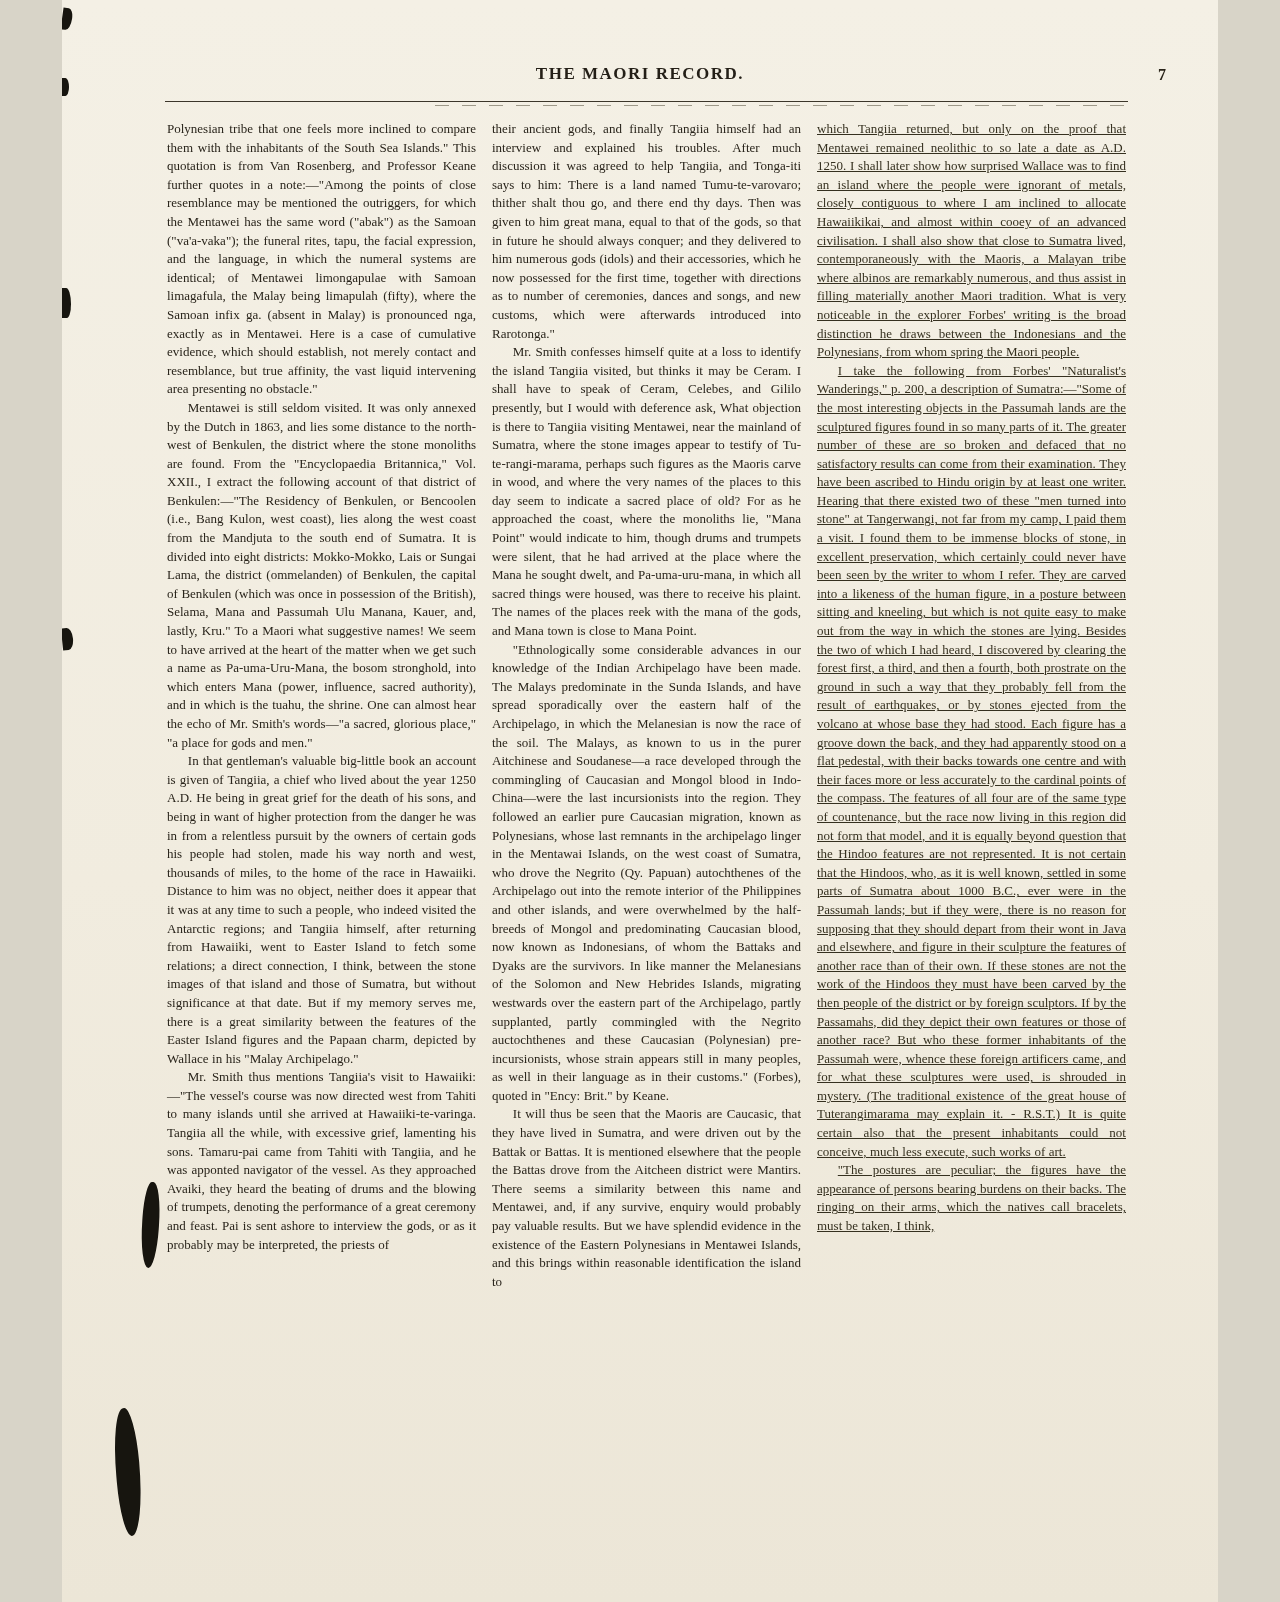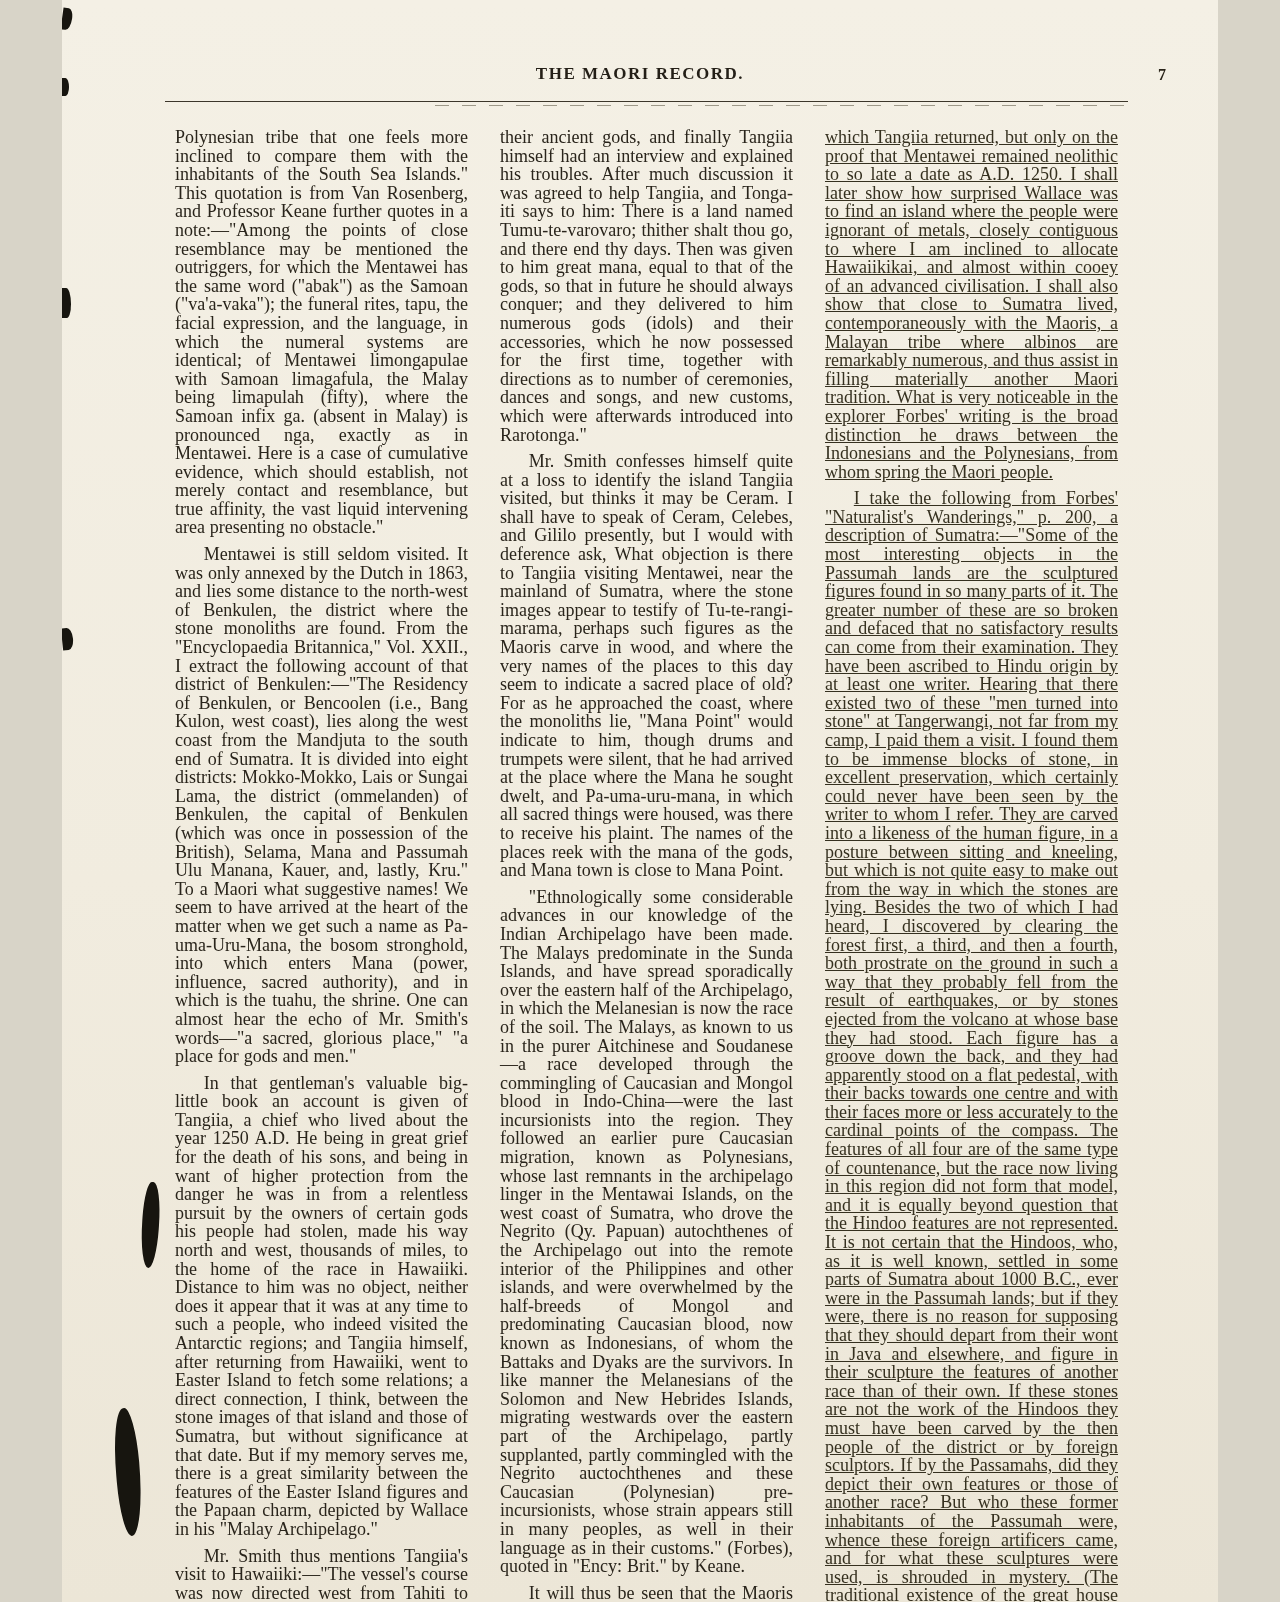--- a/index.html
+++ b/index.html
@@ -31,22 +31,22 @@
     content:""; position:absolute; left:28%; right:0; top:3px; height:1px;
     background:repeating-linear-gradient(90deg,#5a5340 0 14px, transparent 14px 27px);
     opacity:.55;
   }
   .columns {
     display:flex; gap:16px;
     padding:12px 92px 0 105px;
   }
   .col { flex:1 1 0; min-width:0; }
   .para {
-    margin:8px;
-    font-size:18px; line-height:18.6px;
+    margin:0;
+    font-size:13px; line-height:18.6px;
     text-align:justify;
     word-spacing:0.02em;
   }
   .indent { text-indent:1.6em; }
   .col3 .para { color:#35301f;text-decoration:underline; }
   .smudge {
     position:absolute; background:#17150f;
   }
   .s1 { left:0; top:8px; width:10px; height:22px; border-radius:0 60% 70% 0; transform:rotate(8deg); }
   .s2 { left:0; top:288px; width:9px; height:30px; border-radius:0 70% 60% 0; }

